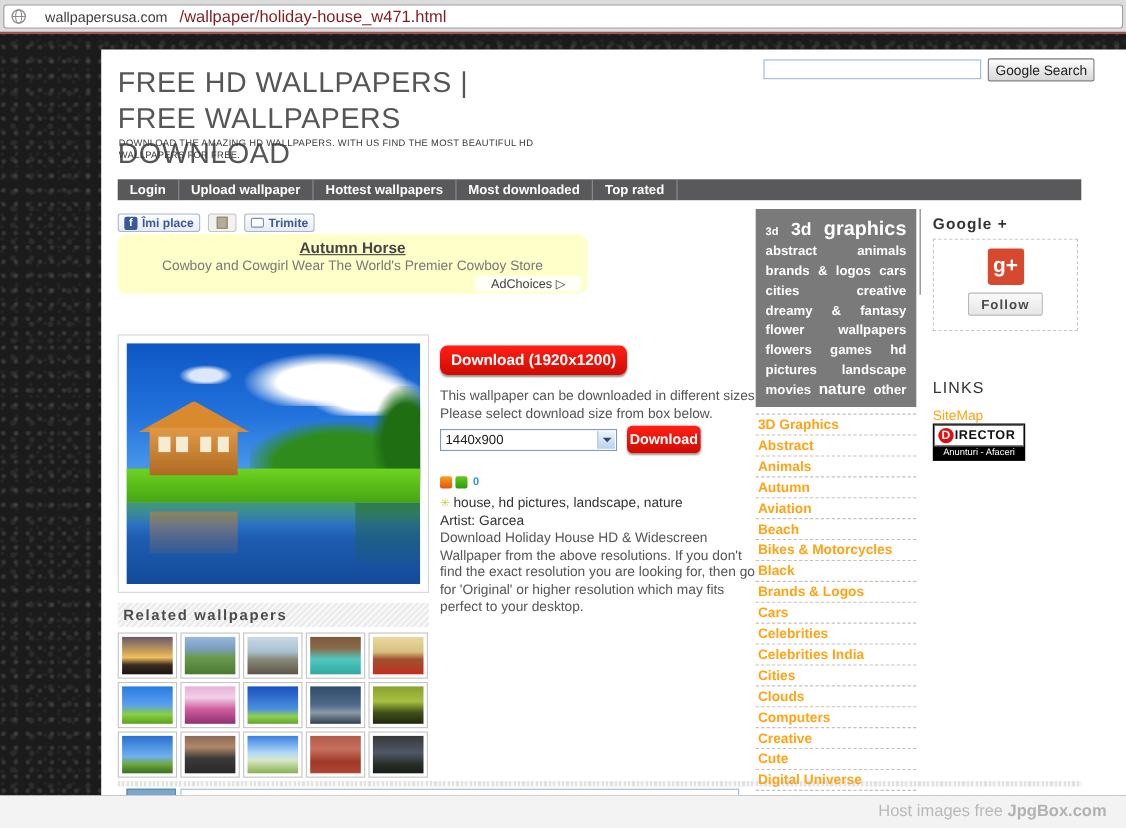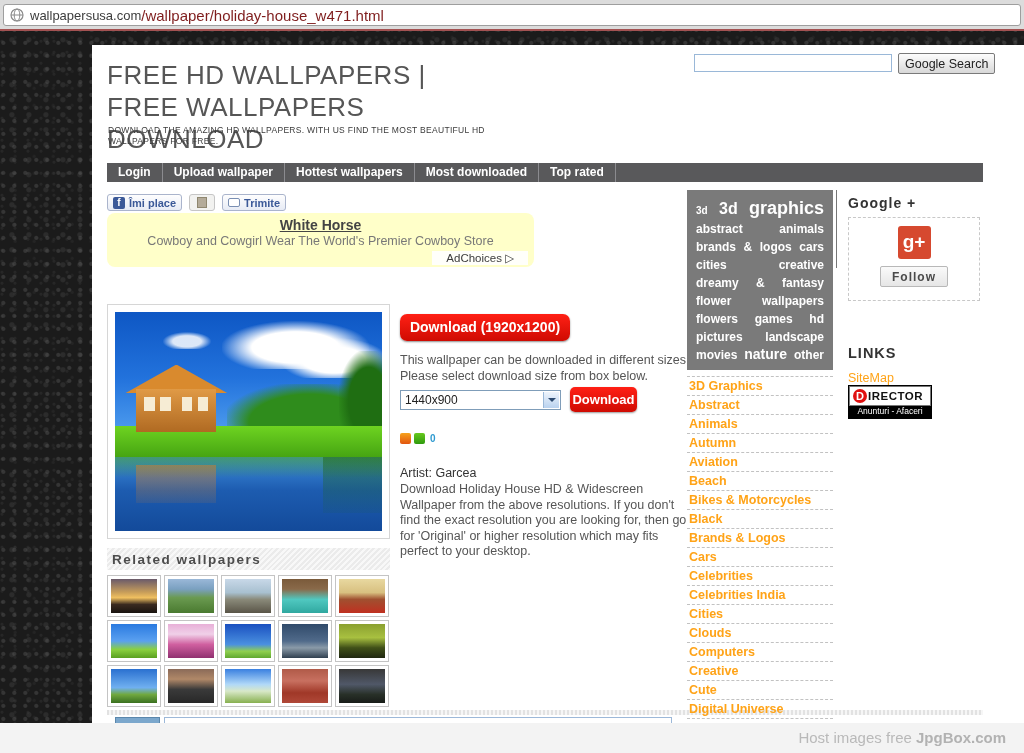--- a/index.html
+++ b/index.html
@@ -11,21 +11,21 @@
     background-image:
       radial-gradient(circle at 30% 30%, rgba(95,95,95,.38) 1.5px, transparent 2.6px),
       radial-gradient(circle at 70% 65%, rgba(75,75,75,.34) 2px, transparent 3.2px),
       radial-gradient(circle at 15% 75%, rgba(65,65,65,.3) 1px, transparent 2px),
       radial-gradient(circle at 80% 20%, rgba(60,60,60,.28) 1px, transparent 2.2px);
     background-size: 11px 13px, 17px 15px, 13px 11px, 19px 17px;
   }
   
   #topbar { position:absolute; left:0; top:0; width:1024px; height:29px; background:#dcdcdc; }
   #urlbar { position:absolute; left:3px; top:4px; right:3px; height:22px; background:#fff;
-    border:1px solid #9e9e9e; border-radius:3px; display:flex; align-items:center; padding:0 6px; }
+    border:1px solid #9e9e9e; border-radius:3px; display:flex; align-items:center; padding:0 6px;gap:11px; }
   #urlbar .globe { width:14px; height:14px; margin-right:6px; flex:0 0 auto; }
   .url-domain { font-size:13px; color:#3c3c3c; }
   .url-path { font-size:15px; color:#7f1d1d; }
   #redline { position:absolute; left:0; top:29px; width:1024px; height:2px; background:#a35252; }
   
   #page { position:absolute; left:92px; top:45px; width:1016px; height:678px; background:#fff; overflow:hidden; }
   .abs { position:absolute; }
   
   .site-title { left:15px; top:14px; width:390px; font-size:26px; line-height:32px; color:#565656; letter-spacing:.5px; }
   .tagline { left:16px; top:80px; width:420px; font-size:8.5px; line-height:11px; color:#3a3a3a; letter-spacing:.3px; }
@@ -105,21 +105,21 @@
   .cat-item { font-size:12.5px; font-weight:bold; color:#ffa317; line-height:14px; padding:2px 0 2px 2px; border-bottom:1px dashed #c2c2c2; cursor:pointer; }
   
   .vdiv { left:744px; top:145px; width:1px; height:78px; background:#777; }
   .gplus-title { left:756px; top:150px; font-size:14px; font-weight:bold; color:#333; letter-spacing:1px; }
   .gplus-box { left:756px; top:172px; width:132px; height:84px; border:1px dashed #c8c8c8; }
   .gplus-tile { margin:8px auto 0; width:33px; height:33px; background:#d6492f; border-radius:3px; color:#fff;
     font-weight:bold; font-size:19px; text-align:center; line-height:31px; cursor:pointer; }
   .follow-btn { margin:7px auto 0; width:68px; height:21px; border:1px solid #b8b8b8; border-radius:2px;
     background:linear-gradient(180deg,#fafafa,#e6e6e6); font-size:12px; font-weight:bold; color:#4a4a4a;
     text-align:center; line-height:21px; letter-spacing:1px; cursor:pointer; }
-  .links-title { left:756px; top:300px; font-size:14.5px; font-weight:bold; color:#333; letter-spacing:1px; }
+  .links-title { left:756px; top:300px; font-size:14.5px; font-weight:normal; color:#333; letter-spacing:1px; }
   .sitemap { left:756px; top:326px; font-size:12.5px; color:#ffa317; cursor:pointer;text-align:center; }
   .director { left:756px; top:340px; width:84px; height:34px; background:#000; cursor:pointer; }
   .director-top { margin:2px 2px 0; background:#fff; outline:1px solid #777; height:18px; display:flex; align-items:center; padding:0 3px; }
   .director-d { width:14px; height:14px; border-radius:50%; background:#e01010; color:#fff; font-size:11px; font-weight:bold;
     text-align:center; line-height:14px; margin-right:1px; flex:0 0 auto; }
   .director-text { font-size:11.5px; font-weight:bold; color:#111; letter-spacing:.5px; }
   .director-sub { color:#fff; font-size:8.5px; text-align:center; line-height:12px; }
   
   #footer { position:absolute; left:0; top:723px; width:1024px; height:30px; background:#f3f3f3;
     text-align:right; padding-right:18px; line-height:30px; font-size:15px; color:#b9b9b9; }
@@ -166,21 +166,21 @@
       <div class="mid-btn">
         <span class="mid-ic"></span>
       </div>
       <div class="fb-btn">
         <span class="bubble-ic"></span>
         <span>Trimite</span>
       </div>
     </div>
 
     <div class="abs ad-box">
-      <div class="ad-title">White Horse</div>
+      <div class="ad-title">Autumn Horse</div>
       <div class="ad-line">Cowboy and Cowgirl Wear The World's Premier Cowboy Store</div>
       <div class="adchoices">AdChoices ▷</div>
     </div>
 
     <div class="abs page-h1">Holiday House Wallpaper</div>
 
     <div class="abs img-frame">
       <div class="wallpaper">
         <div class="sky"></div>
         <div class="cloud c1"></div>
@@ -210,20 +210,23 @@
       <span class="sel-arrow"></span>
     </div>
     <div class="abs btn-small">Download</div>
 
     <div class="abs share-row">
       <span class="ic-sq ic-orange"></span>
       <span class="ic-sq ic-green"></span>
       <span class="share-count">0</span>
     </div>
 
+    <div class="abs tags-row">
+      <span class="tag-ic">✳</span><span>house, hd pictures, landscape, nature</span>
+    </div>
     <div class="abs artist-row">Artist: Garcea</div>
     <div class="abs desc">Download Holiday House HD &amp; Widescreen Wallpaper from the above resolutions. If you don't find the exact resolution you are looking for, then go for 'Original' or higher resolution which may fits perfect to your desktop.</div>
 
     <div class="abs related-bar">
       <span>Related wallpapers</span>
     </div>
     <div class="abs related-grid">
         <div class="thumb">
           <div class="thumb-img" style="background: linear-gradient(rgb(106, 90, 106) 0%, rgb(202, 160, 90) 40%, rgb(240, 192, 96) 55%, rgb(58, 42, 32) 75%, rgb(26, 20, 16) 100%);"></div>
         </div>

